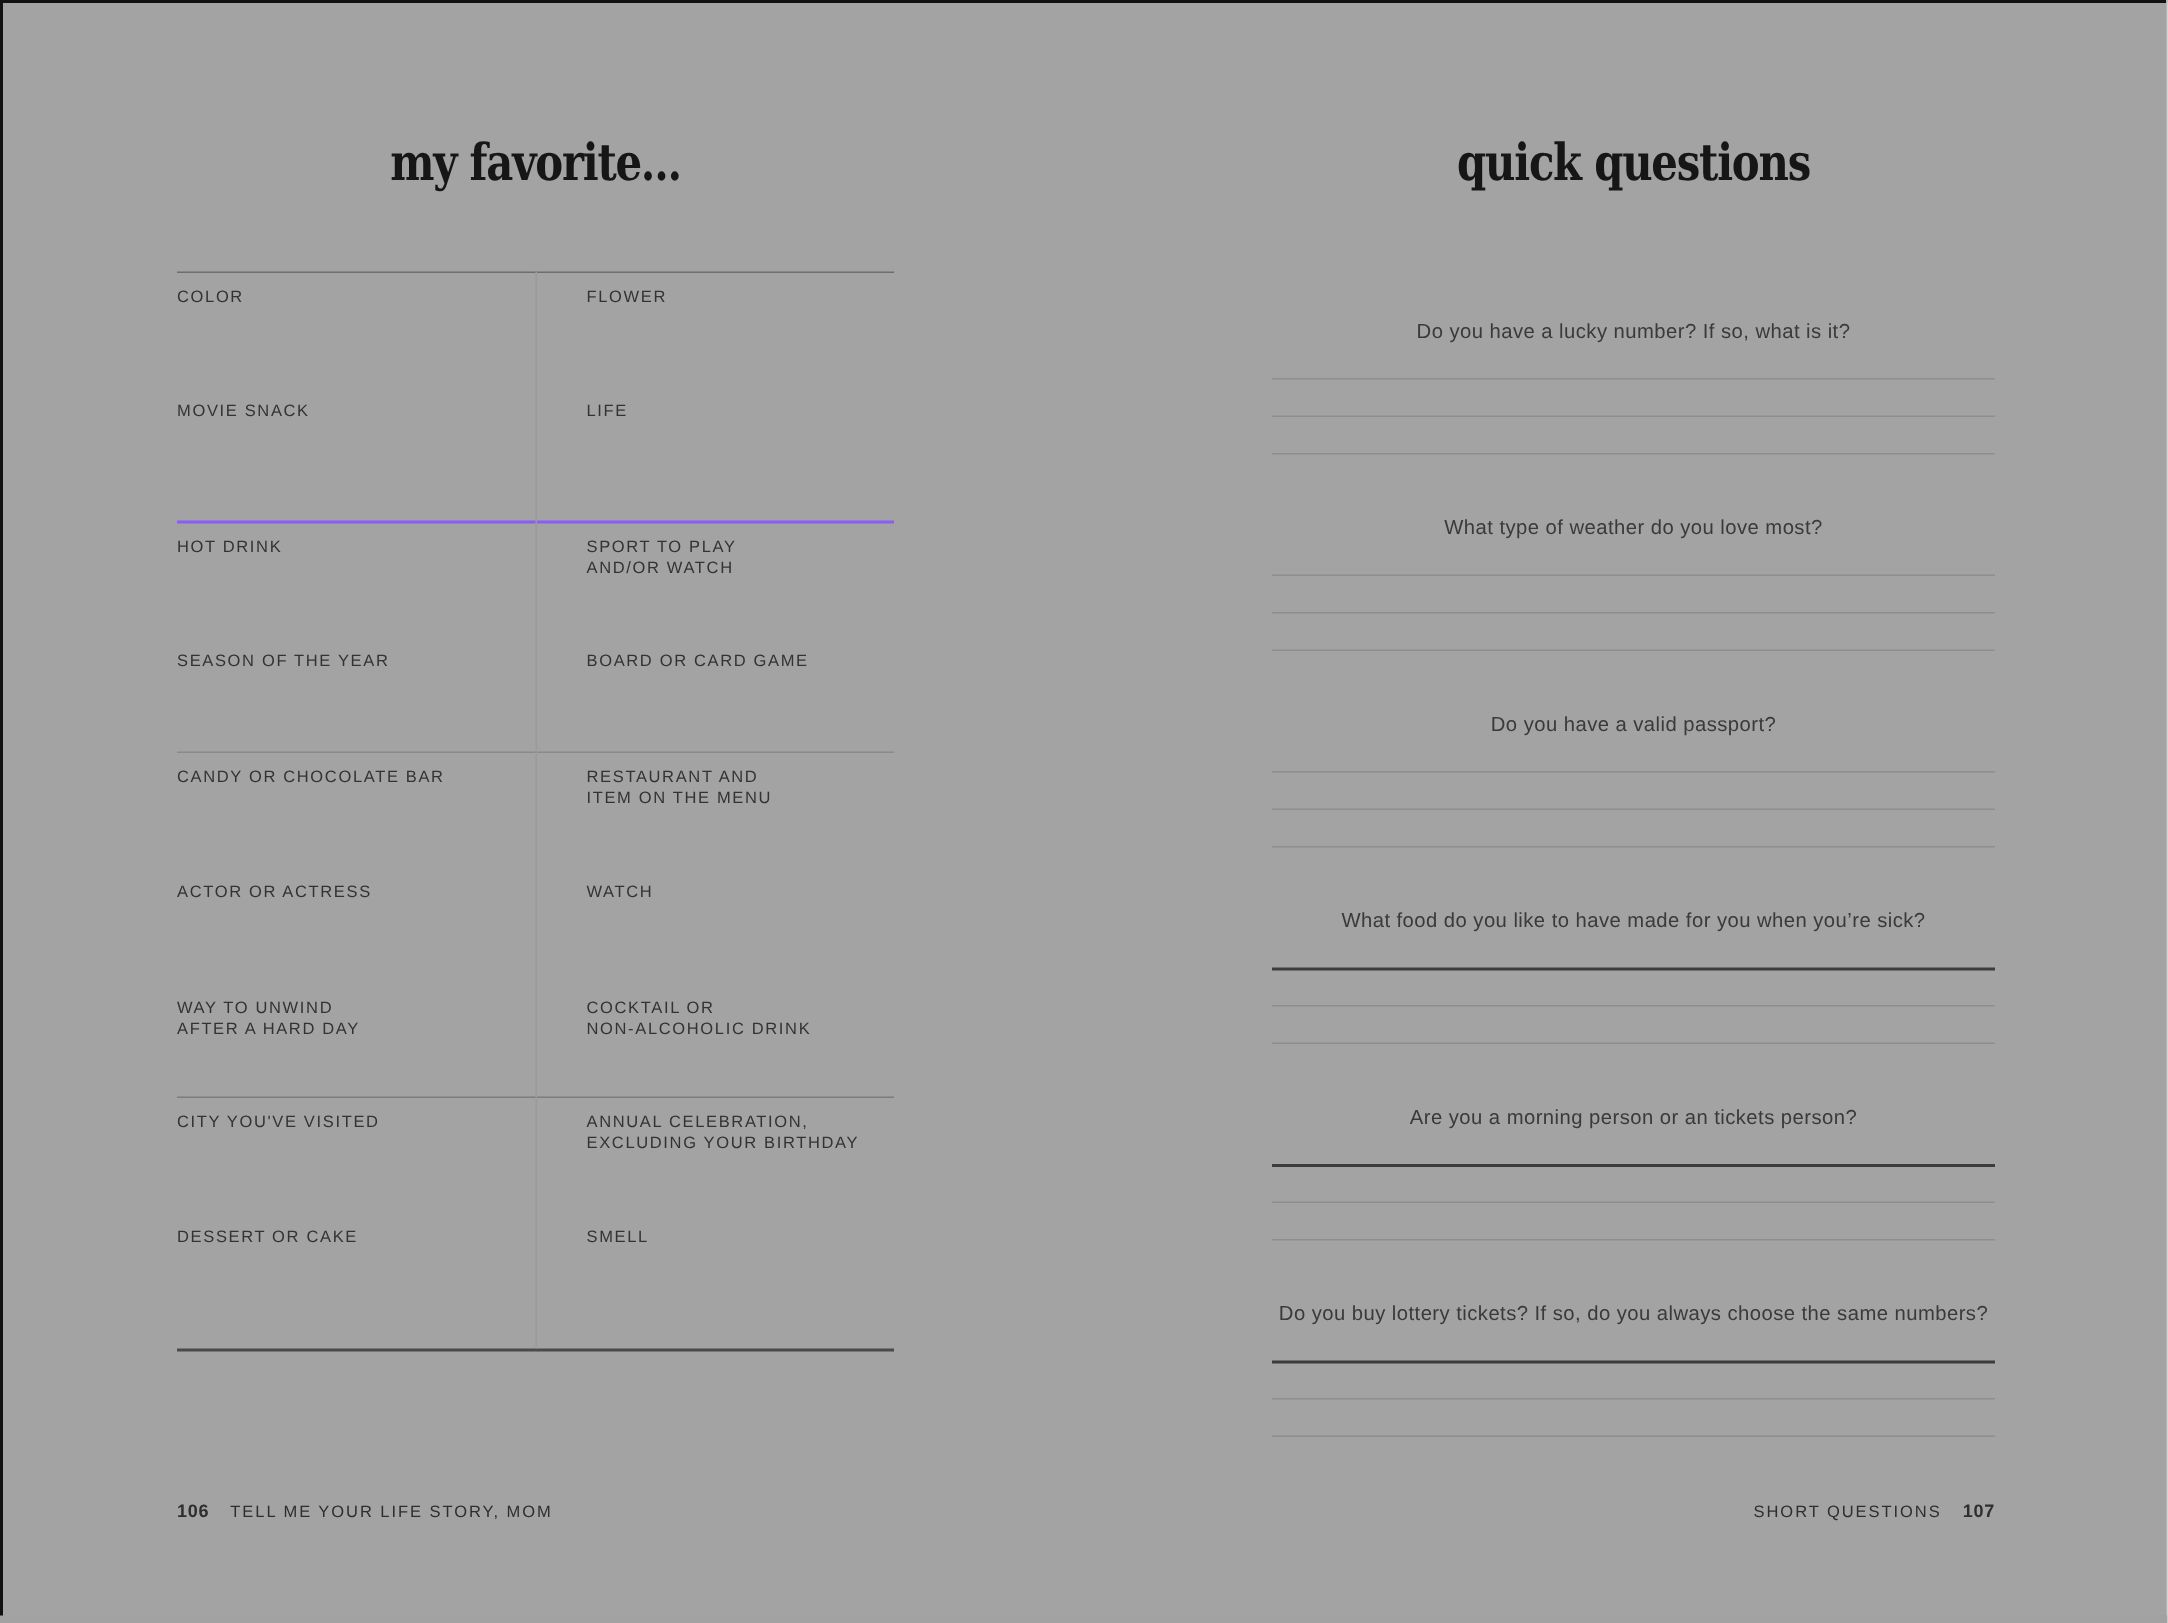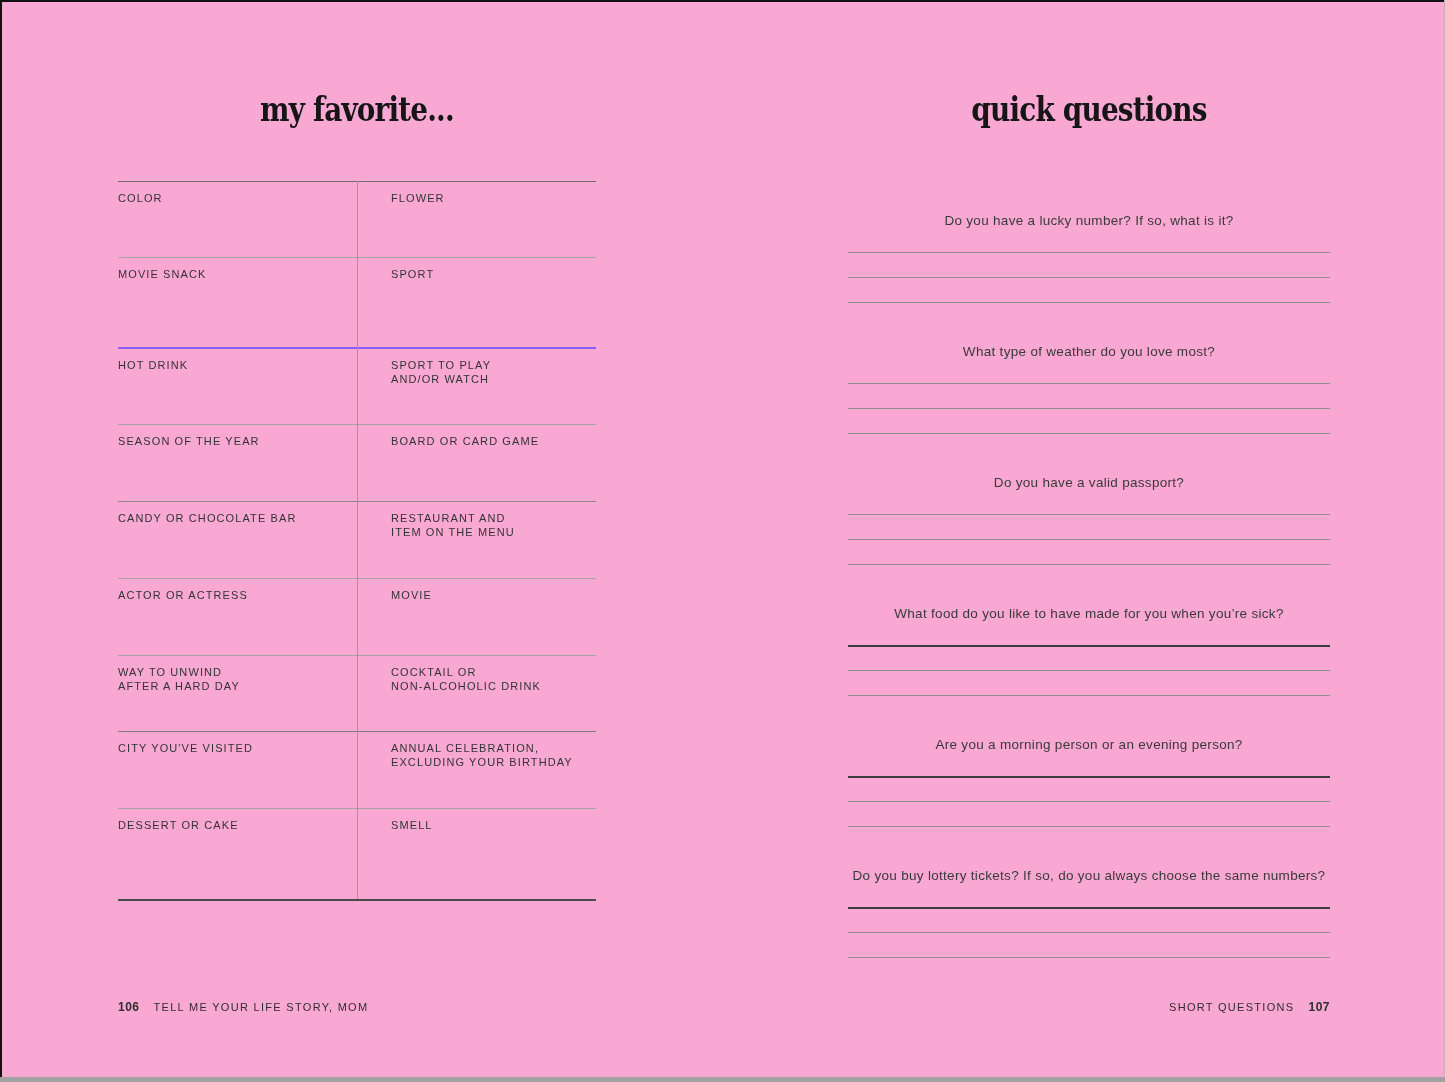--- a/index.html
+++ b/index.html
@@ -1,20 +1,20 @@
 <!DOCTYPE html>
 <html><head>
 <meta charset="utf-8">
 <style>
   html, body { margin: 0; padding: 0; background: #ffffff; }
   #spread {
     position: relative;
     width: 1445px;
     height: 1082px;
-    background: #f9a8d4;
+    background: #a3a3a3;
     overflow: hidden;
     font-family: "Liberation Sans", sans-serif;
     color: #2e2e2e;
   }
 
   
   .edge-top    { position:absolute; left:0; top:0; width:100%; height:2px; background:#111; }
   .edge-left   { position:absolute; left:0; top:0; width:2px; height:100%; background:#111; }
   .edge-right  { position:absolute; right:0; top:0; width:1px; height:100%; background:#b5b5b5; }
   .edge-bottom { position:absolute; left:0; bottom:0; width:100%; height:5px; background:#a2a2a2; }
@@ -109,39 +109,39 @@
 
   <div class="page-title" id="left-title">my favorite...</div>
 
   <div class="fav-table">
     <div class="fav-row r1">
       <span class="cell-label cell-left">COLOR</span>
       <span class="cell-label cell-right">FLOWER</span>
     </div>
     <div class="fav-row r2">
       <span class="cell-label cell-left">MOVIE SNACK</span>
-      <span class="cell-label cell-right">SPORT</span>
+      <span class="cell-label cell-right">LIFE</span>
     </div>
     <div class="fav-row r3">
       <span class="cell-label cell-left">HOT DRINK</span>
       <span class="cell-label cell-right">SPORT TO PLAY
 AND/OR WATCH</span>
     </div>
     <div class="fav-row r4">
       <span class="cell-label cell-left">SEASON OF THE YEAR</span>
       <span class="cell-label cell-right">BOARD OR CARD GAME</span>
     </div>
     <div class="fav-row r6">
       <span class="cell-label cell-left">CANDY OR CHOCOLATE BAR</span>
       <span class="cell-label cell-right">RESTAURANT AND
 ITEM ON THE MENU</span>
     </div>
     <div class="fav-row r7">
       <span class="cell-label cell-left">ACTOR OR ACTRESS</span>
-      <span class="cell-label cell-right">MOVIE</span>
+      <span class="cell-label cell-right">WATCH</span>
     </div>
     <div class="fav-row r8">
       <span class="cell-label cell-left">WAY TO UNWIND
 AFTER A HARD DAY</span>
       <span class="cell-label cell-right">COCKTAIL OR
 NON-ALCOHOLIC DRINK</span>
     </div>
     <div class="fav-row r9">
       <span class="cell-label cell-left">CITY YOU'VE VISITED</span>
       <span class="cell-label cell-right">ANNUAL CELEBRATION,
@@ -178,21 +178,21 @@
     <div class="ans a2"></div>
     <div class="ans a3"></div>
   </div>
   <div class="qa-block dark" style="top:604px">
     <div class="question">What food do you like to have made for you when you’re sick?</div>
     <div class="ans a1"></div>
     <div class="ans a2"></div>
     <div class="ans a3"></div>
   </div>
   <div class="qa-block dark" style="top:735px">
-    <div class="question">Are you a morning person or an evening person?</div>
+    <div class="question">Are you a morning person or an tickets person?</div>
     <div class="ans a1"></div>
     <div class="ans a2"></div>
     <div class="ans a3"></div>
   </div>
   <div class="qa-block dark" style="top:866px">
     <div class="question">Do you buy lottery tickets? If so, do you always choose the same numbers?</div>
     <div class="ans a1"></div>
     <div class="ans a2"></div>
     <div class="ans a3"></div>
   </div>

